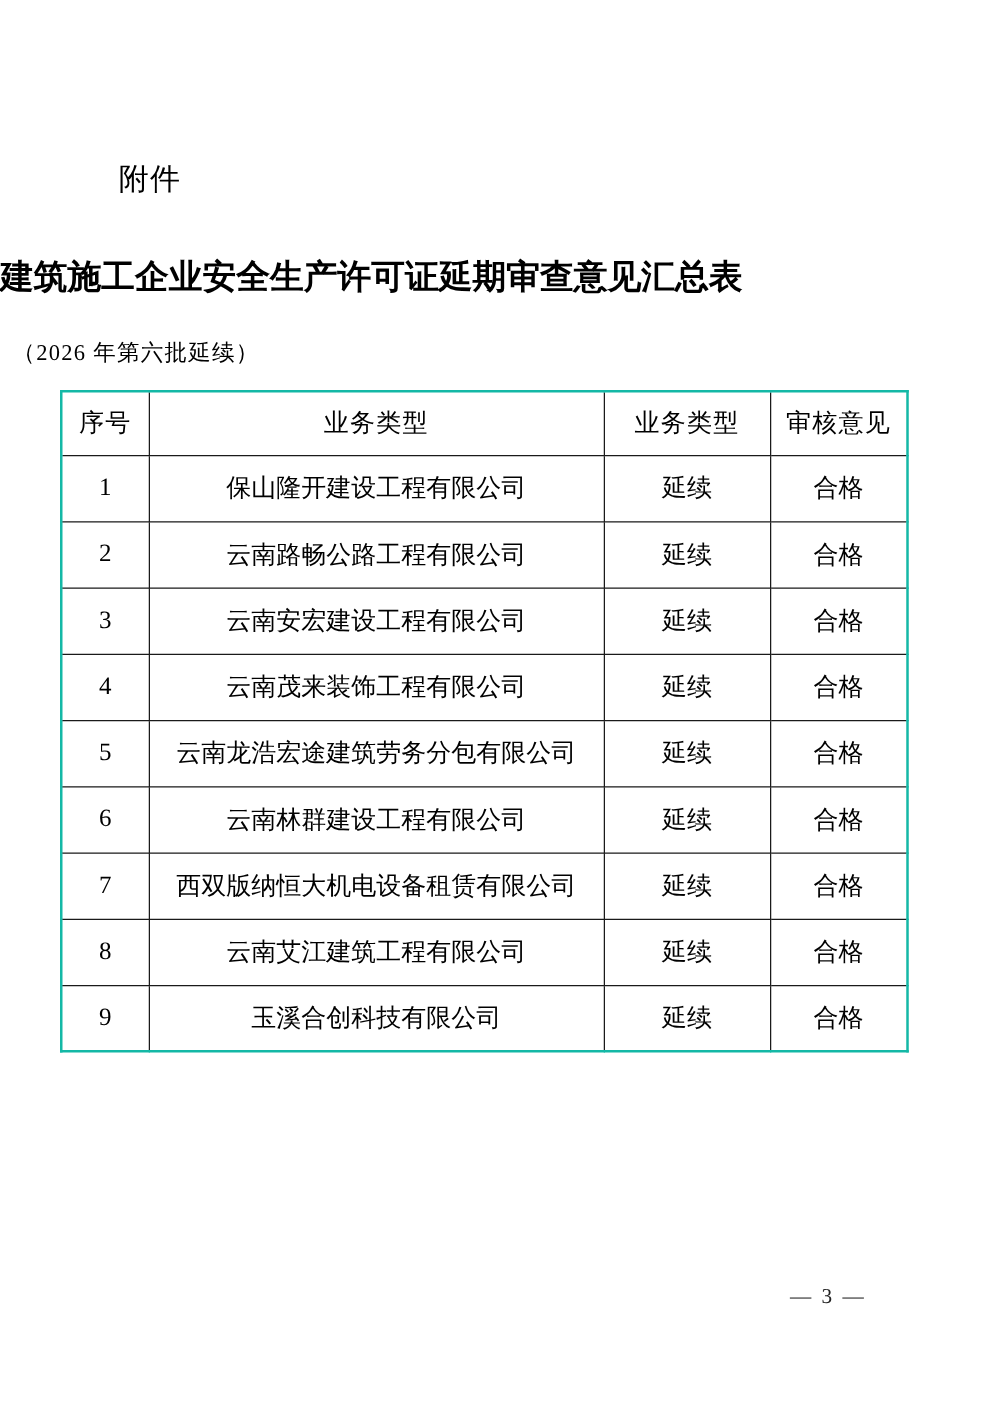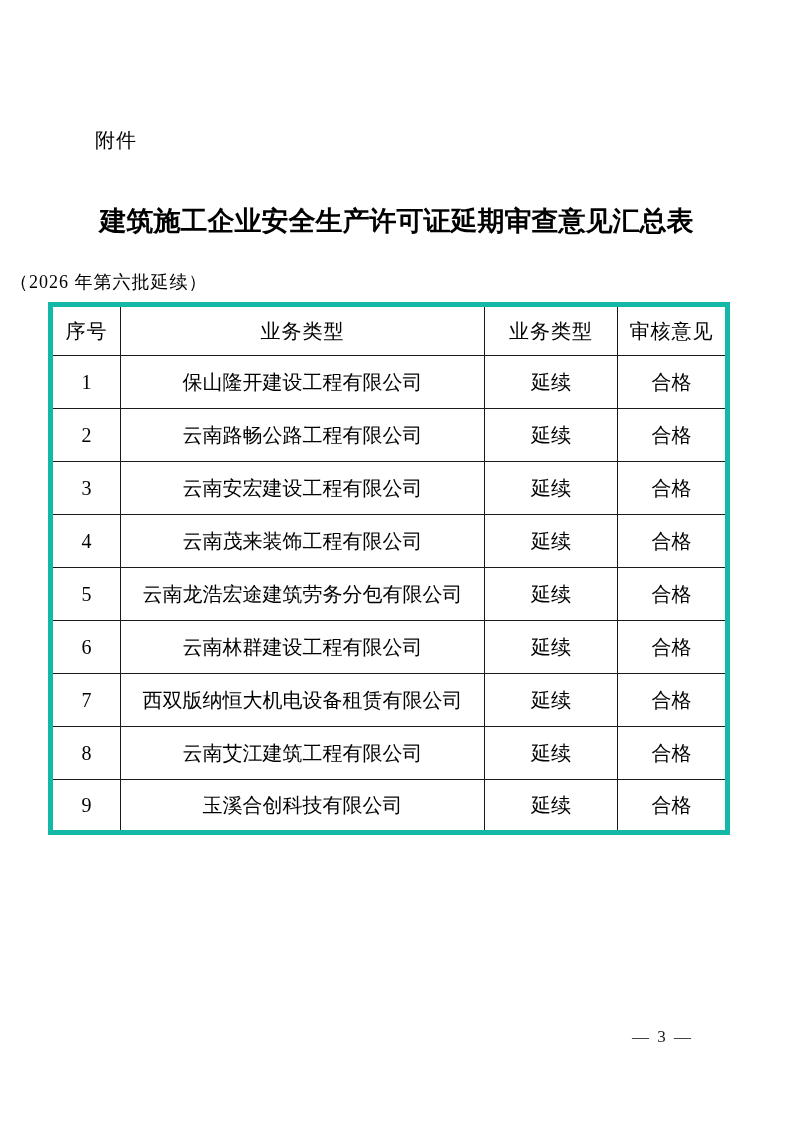--- a/index.html
+++ b/index.html
@@ -13,52 +13,51 @@
     height: 1122px;
     font-family: "Liberation Serif", serif;
     color: #000000;
     overflow: hidden;
   }
   .attachment-label {
     position: absolute;
     left: 95px;
     top: 127px;
     font-family: "Liberation Sans", sans-serif;
-    font-size: 20px;
+    font-size: 24px;
     letter-spacing: 1px;
   }
   .doc-title {
     position: absolute;
     top: 203px;
     left: 0;
     width: 100%;
-    text-align: center;
     font-family: "DejaVu Serif", serif;
     font-size: 27px;
     font-weight: bold;
     letter-spacing: 0px;
     white-space: nowrap;
   }
   .doc-subtitle {
     position: absolute;
     top: 270px;
     left: 0;
     width: 100%;
     text-align: left;
     font-size: 18px;
     letter-spacing: 1px;
     padding-left: 10px;
   }
   table.summary-table {
     position: absolute;
     left: 48px;
-    top: 302px;
+    top: 312px;
     border-collapse: collapse;
     table-layout: fixed;
-    border: 5px solid #14b8a6;
+    border: 2px solid #14b8a6;
   }
   .summary-table th,
   .summary-table td {
     border: 1px solid #1a1a1a;
     text-align: center;
     vertical-align: middle;
     padding: 0;
     overflow: hidden;
     white-space: nowrap;
   }

